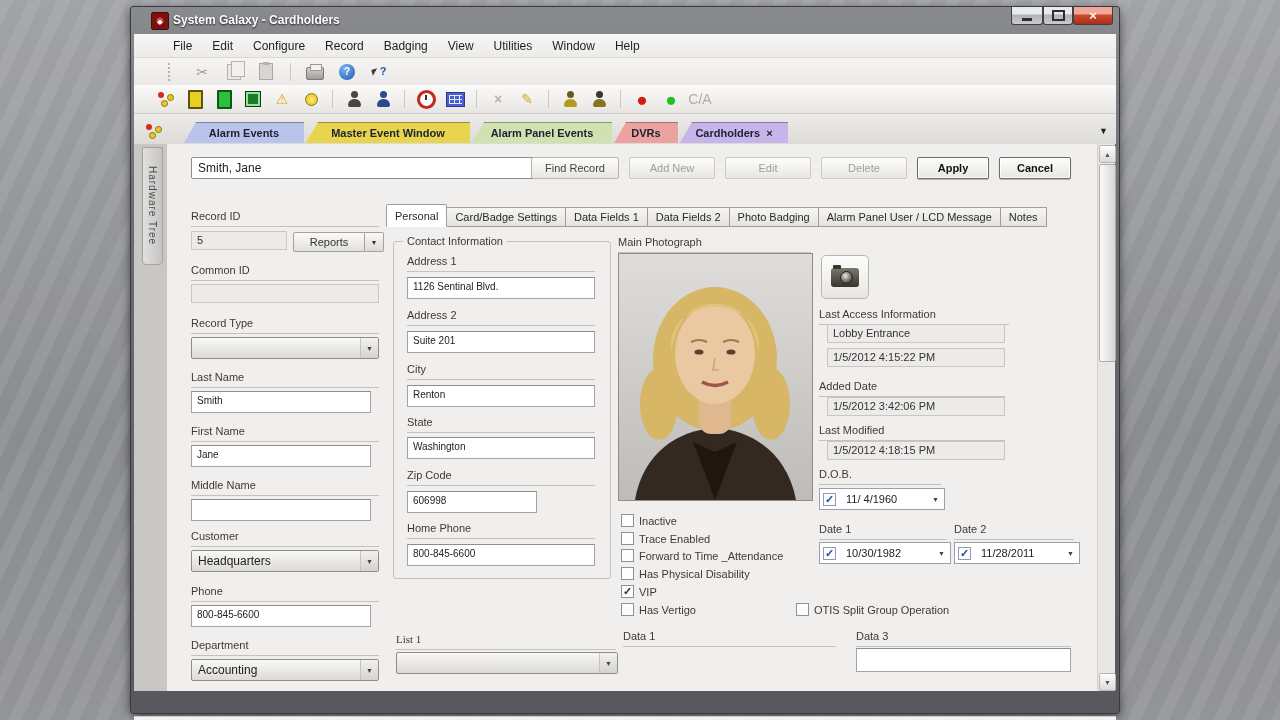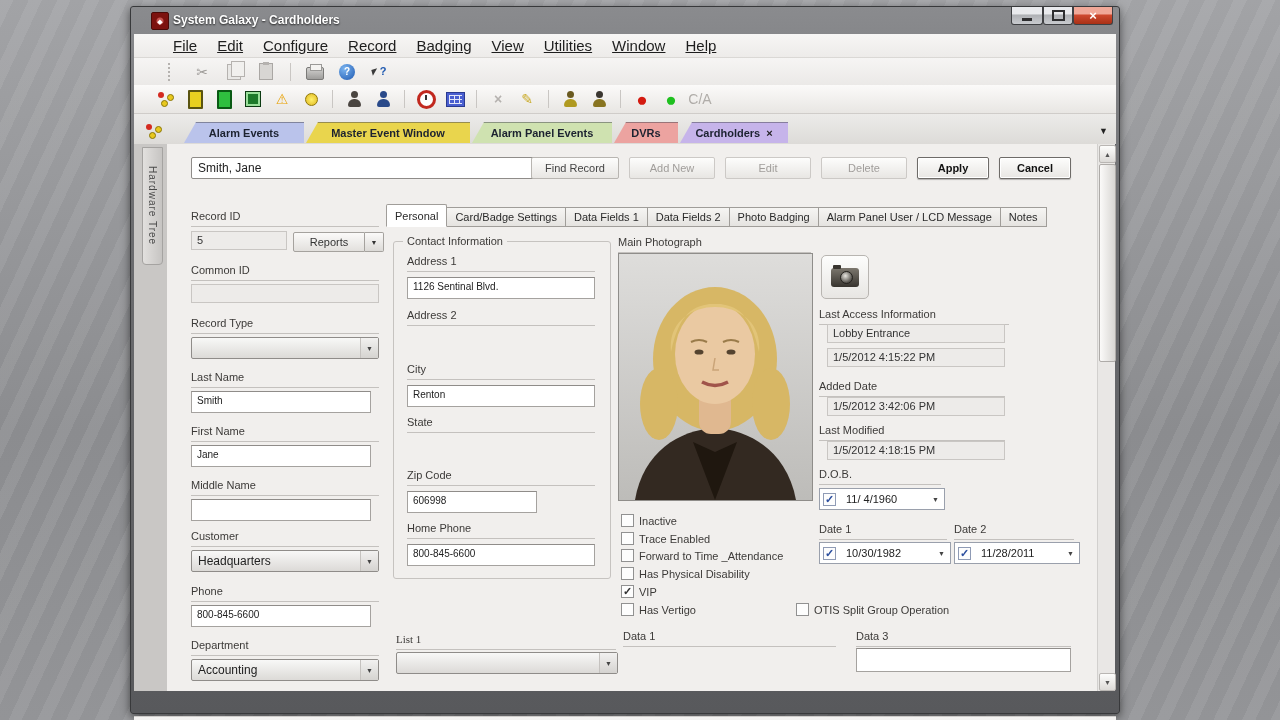--- a/index.html
+++ b/index.html
@@ -25,21 +25,21 @@
     border-radius:0 0 3px 3px;display:flex;align-items:center;justify-content:center;
     background:linear-gradient(#e9eaed 0 42%,#aeb0b4 46%,#c9cbcf);}
   .wbtn.close{background:linear-gradient(#f0a898 0 42%,#cf4a30 46%,#a93015);
     color:#fff;font-size:13px;font-weight:bold;line-height:1;}
   .glyph-min{width:10px;height:3px;background:#2e2e30;margin-top:7px;}
   .glyph-max{width:9px;height:7px;border:2px solid #2e2e30;background:transparent;}
   
   .menubar{position:absolute;left:3px;top:27px;width:982px;height:24px;
     background:linear-gradient(#f7f6f5,#edebe9);border-bottom:1px solid #dad8d5;
     display:flex;align-items:center;padding-left:30px;box-sizing:border-box;gap:2px;}
-  .menu-item{padding:3px 9px;font-size:15px;color:#1e1e1e;text-decoration:underline;}
+  .menu-item{padding:3px 9px;font-size:12px;color:#1e1e1e;}
   .toolbar1{position:absolute;left:3px;top:51px;width:982px;height:27px;
     background:linear-gradient(#f6f5f4,#ebe9e7);display:flex;align-items:center;
     padding-left:34px;box-sizing:border-box;gap:12px;}
   .toolbar2{position:absolute;left:3px;top:78px;width:982px;height:29px;
     background:linear-gradient(#fbfaf9,#e8e6e3);border-bottom:1px solid #cfccc9;
     display:flex;align-items:center;padding-left:22px;box-sizing:border-box;gap:9px;}
   .tbi{width:20px;height:20px;display:flex;align-items:center;justify-content:center;
     font-size:14px;line-height:1;position:relative;}
   .tsep{width:1px;height:18px;background:#c9c6c3;margin:0 2px;}
   .grip{width:4px;height:18px;border-left:2px dotted #b5b2af;margin-right:6px;}
@@ -345,25 +345,27 @@
       <span class="carw">▼</span>
     </div>
 
     <div class="group" style="left:262px;top:234px;width:216px;height:336px;"></div>
     <div class="glegend" style="left:272px;top:228px;">Contact Information</div>
 
     <div class="lbl" style="left:276px;top:248px;width:188px;">Address 1</div>
     <div class="field" style="left:276px;top:270px;width:188px;">1126 Sentinal Blvd.</div>
 
     <div class="lbl" style="left:276px;top:302px;width:188px;">Address 2</div>
+    <div class="field" style="left:276px;top:324px;width:188px;">Suite 201</div>
 
     <div class="lbl" style="left:276px;top:356px;width:188px;">City</div>
     <div class="field" style="left:276px;top:378px;width:188px;">Renton</div>
 
     <div class="lbl" style="left:276px;top:409px;width:188px;">State</div>
+    <div class="field" style="left:276px;top:430px;width:188px;">Washington</div>
 
     <div class="lbl" style="left:276px;top:462px;width:188px;">Zip Code</div>
     <div class="field" style="left:276px;top:484px;width:130px;">606998</div>
 
     <div class="lbl" style="left:276px;top:515px;width:188px;">Home Phone</div>
     <div class="field" style="left:276px;top:537px;width:188px;">800-845-6600</div>
 
     <div class="lbl" style="left:265px;top:626px;width:220px;font-family:Liberation Serif, serif;">List 1</div>
     <div class="combo" style="left:265px;top:645px;width:222px;">
       <span class="cval"></span>

